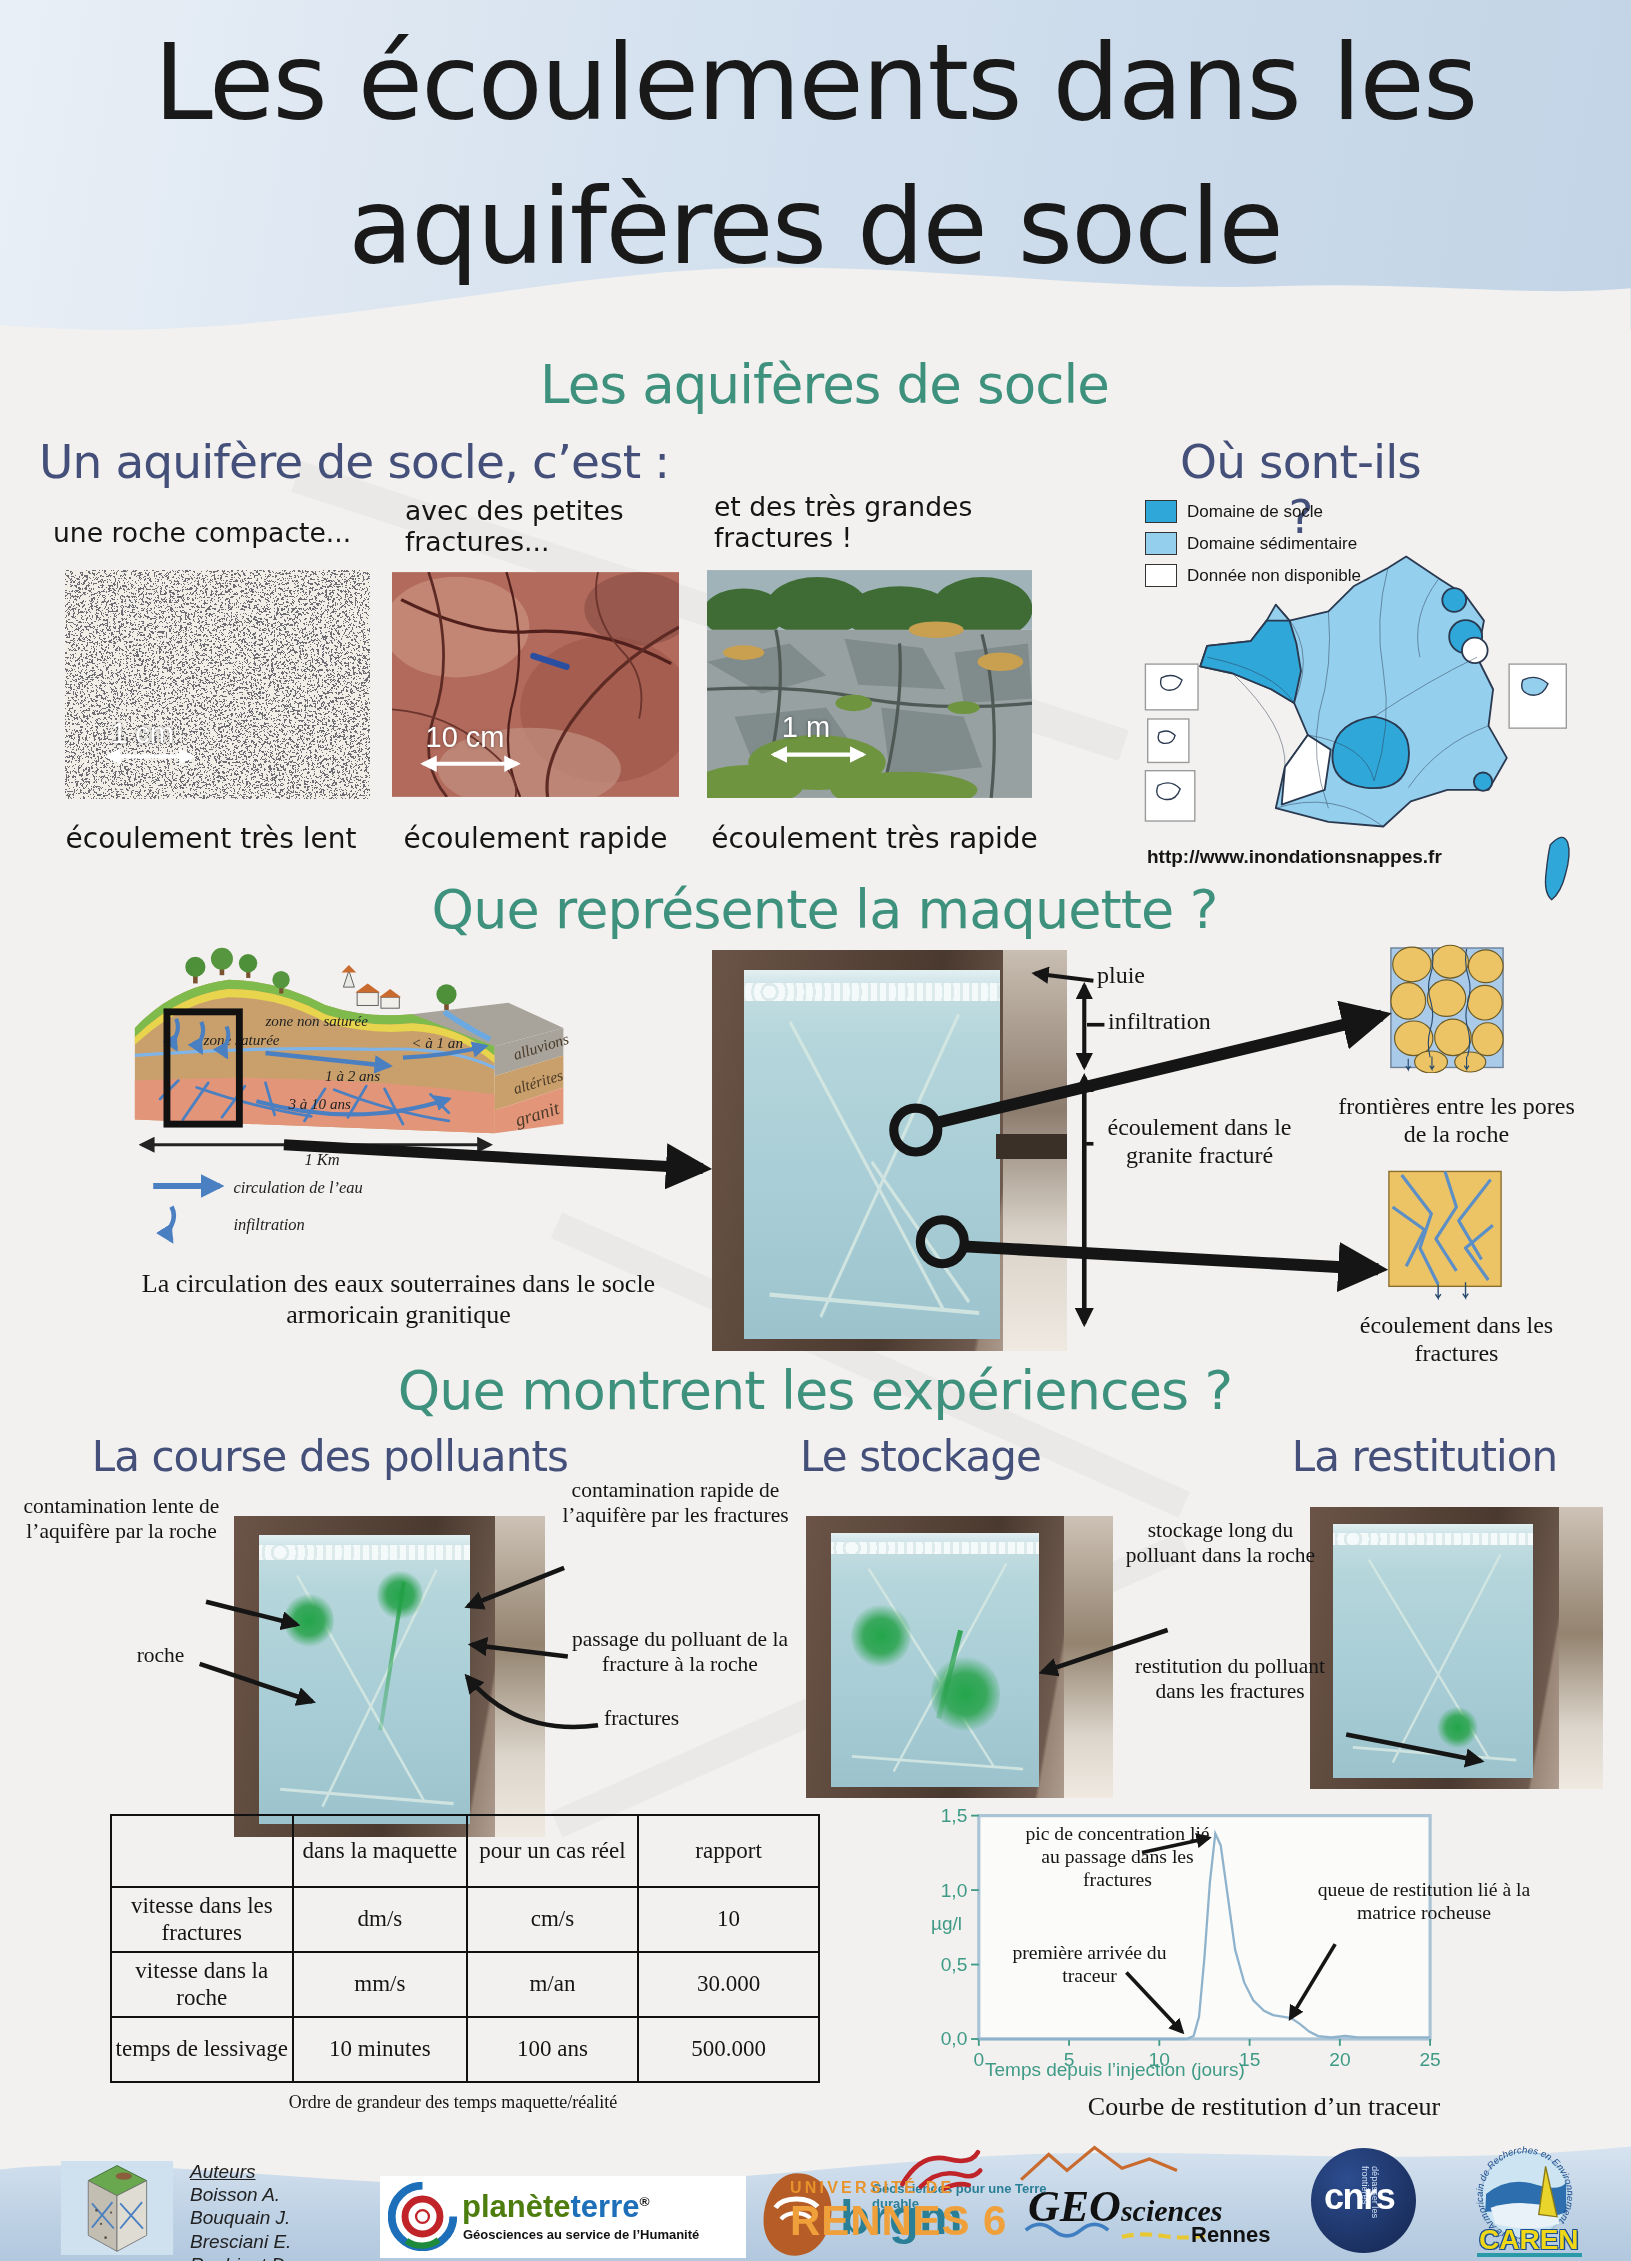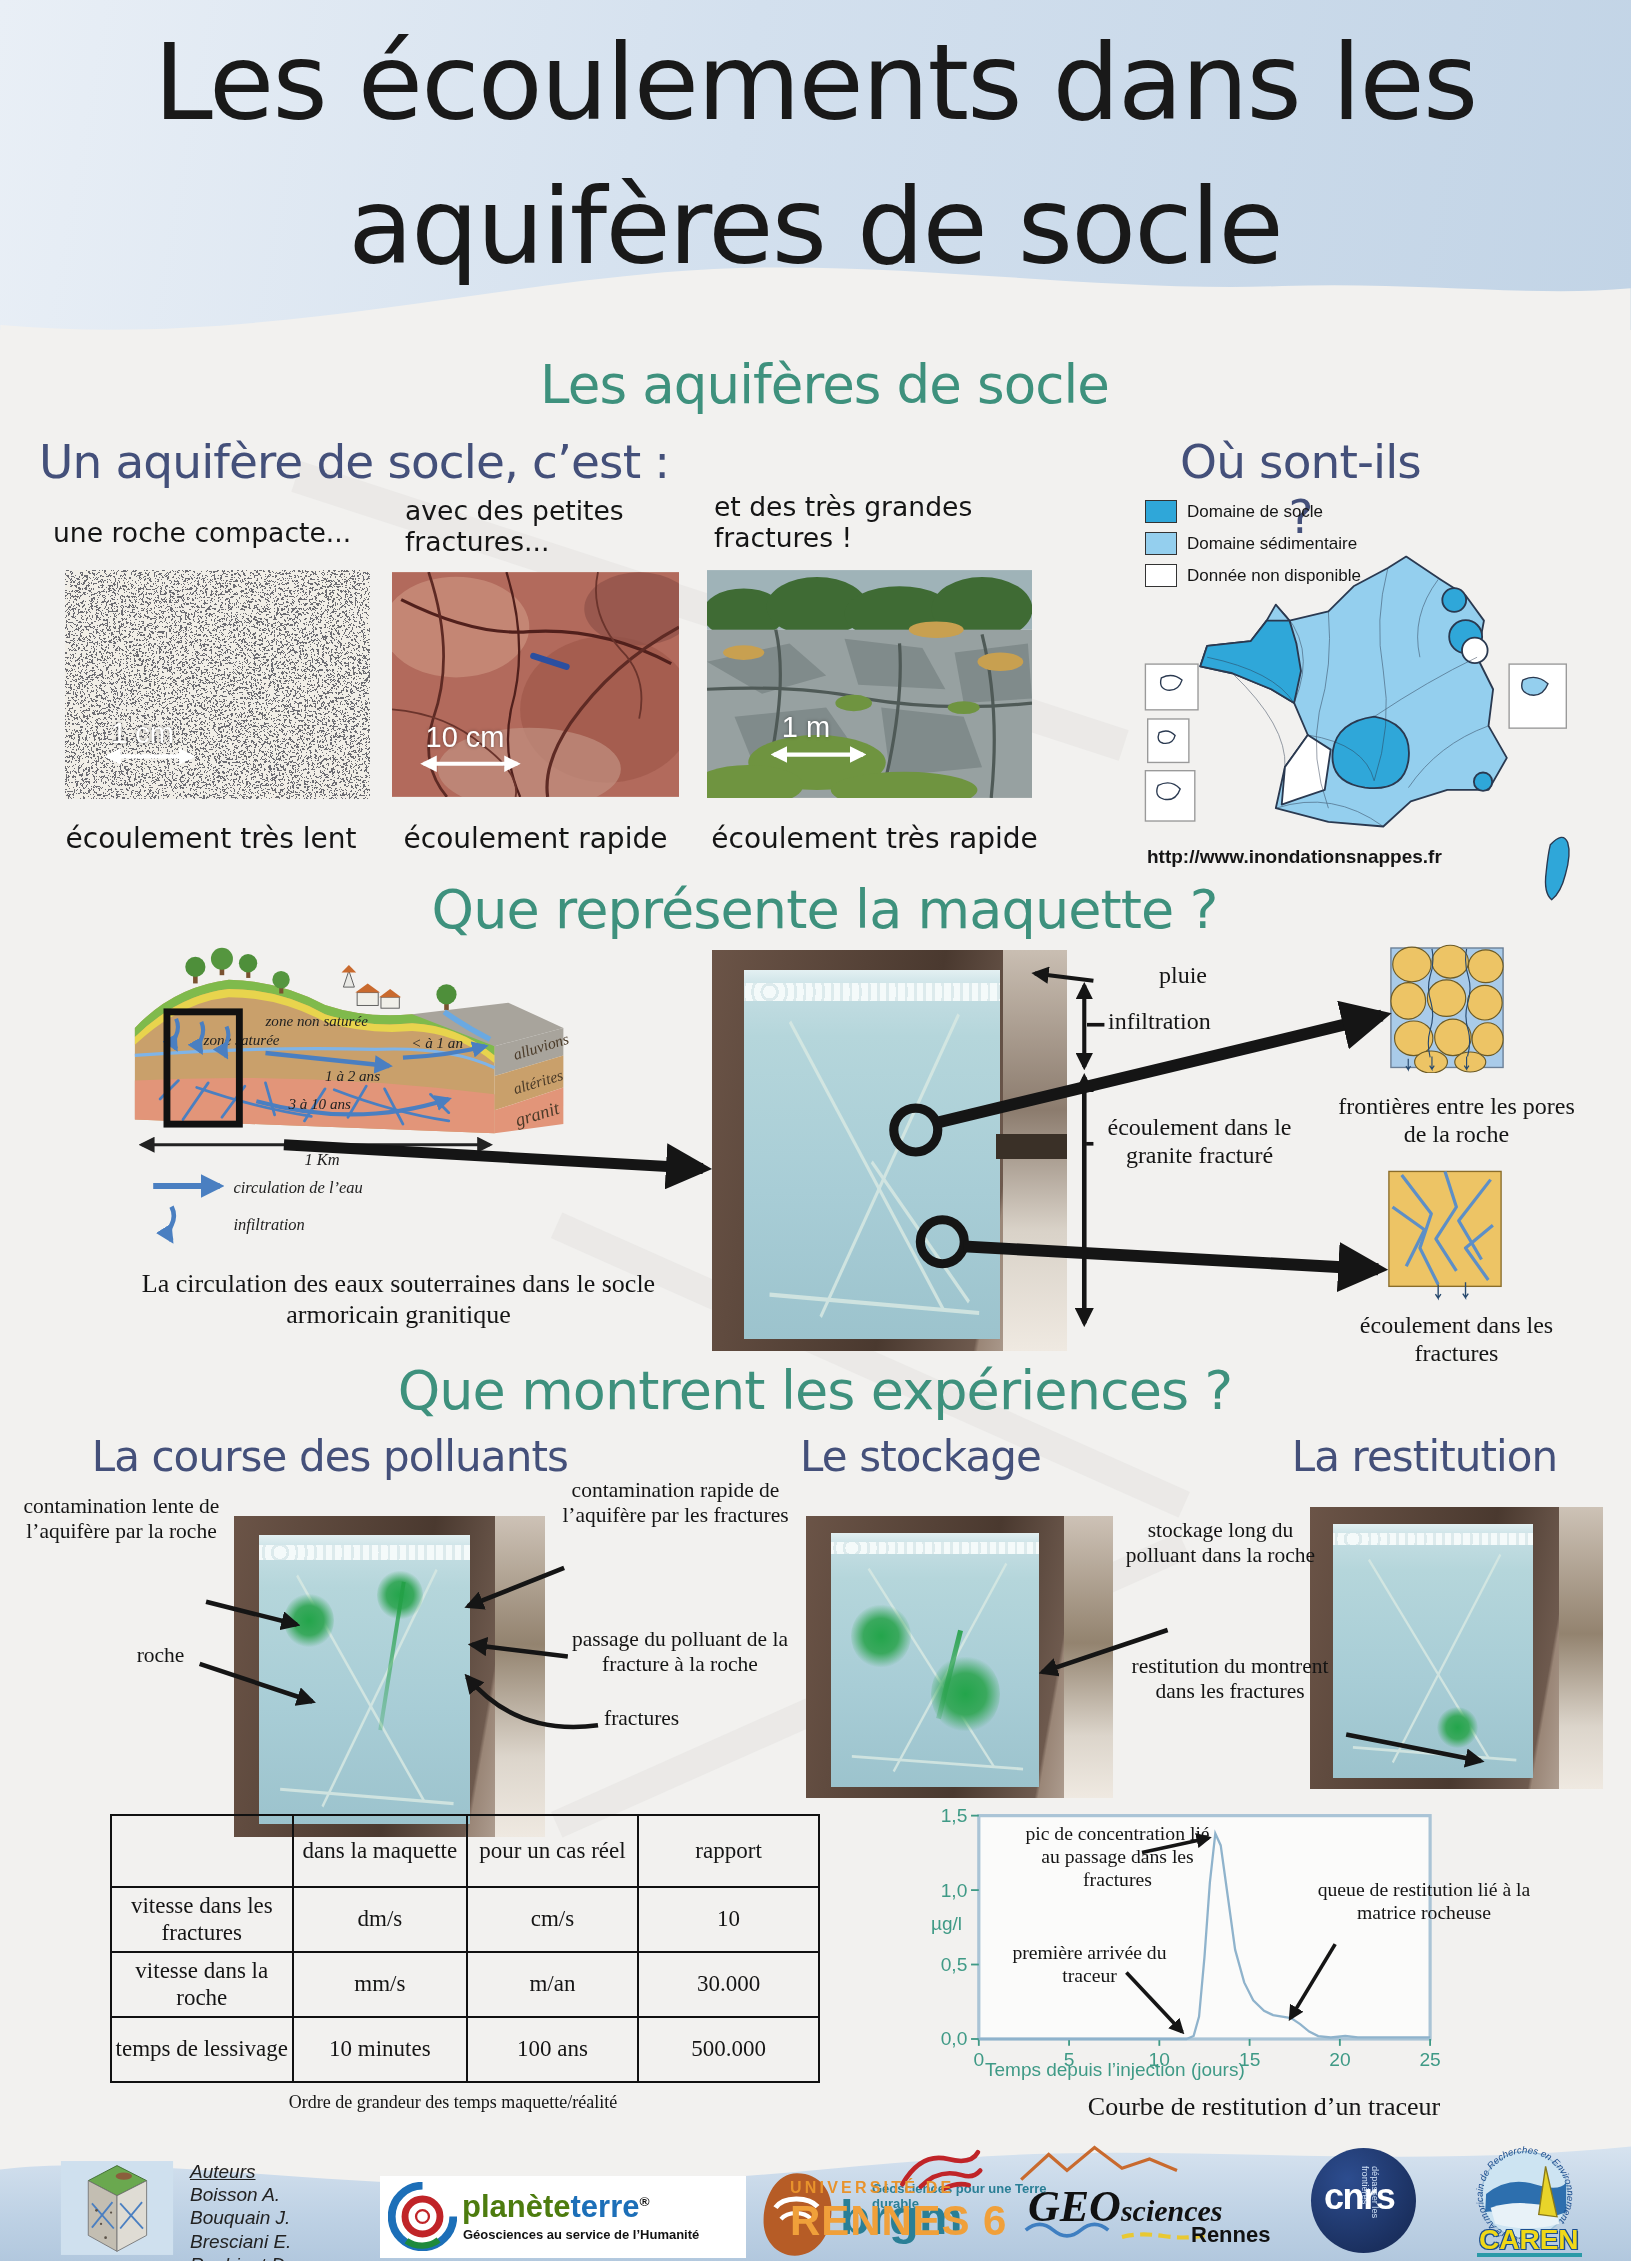--- a/index.html
+++ b/index.html
@@ -287,21 +287,21 @@
           <line x1="84" y1="12" x2="30" y2="94"></line>
           <line x1="50" y1="52" x2="88" y2="90"></line>
           <line x1="10" y1="88" x2="92" y2="93"></line>
         </g>
       </svg>
     </div>
     <div class="abs" style="right:0;top:0;width:18%;height:100%;background:linear-gradient(180deg,#c9beb2 0%,#8c7c6e 40%,#d9d2c8 70%,#efe9e1 100%);"></div>
     <div class="abs" style="right:0;top:46%;width:20%;height:6%;background:#3a3027;"></div>
   </div>
 
-  <div class="abs serif lbl" style="left:1097px;top:961px;width:110px;font-size:24px;text-align:right;">pluie</div>
+  <div class="abs serif lbl" style="left:1097px;top:961px;width:110px;font-size:24px;">pluie</div>
   <div class="abs serif lbl" style="left:1108px;top:1007px;width:156px;font-size:24px;">infiltration</div>
   <div class="abs serif lbl ctr" style="left:1092px;top:1113px;width:215px;font-size:24px;">écoulement dans le granite fracturé</div>
 
   <div class="abs" style="left:1390px;top:942px;width:114px;height:131px;">
     <svg width="114" height="131" viewBox="0 0 250 285">
       <rect x="2" y="12" width="246" height="262" fill="#a9cbe9" stroke="#6b7f96" stroke-width="3"></rect>
       <g fill="#edc465" stroke="#6b5a26" stroke-width="2.5">
         <ellipse cx="48" cy="48" rx="42" ry="38"></ellipse>
           <ellipse cx="132" cy="42" rx="40" ry="36"></ellipse>
           <ellipse cx="210" cy="52" rx="38" ry="36"></ellipse>
@@ -398,21 +398,21 @@
     </div>
     <div class="abs" style="right:0;top:0;width:15%;height:100%;background:linear-gradient(180deg,#cdc2b6 0%,#93836f 45%,#dcd5cb 78%,#efe9e1 100%);"></div>
   </div>
 
   <div class="abs serif lbl ctr" style="left:23px;top:1494px;width:197px;font-size:21.5px;">contamination lente de l’aquifère par la roche</div>
   <div class="abs serif lbl ctr" style="left:117px;top:1643px;width:87px;font-size:21.5px;">roche</div>
   <div class="abs serif lbl ctr" style="left:552px;top:1478px;width:247px;font-size:21.5px;">contamination rapide de l’aquifère par les fractures</div>
   <div class="abs serif lbl ctr" style="left:552px;top:1627px;width:256px;font-size:21.5px;">passage du polluant de la fracture à la roche</div>
   <div class="abs serif lbl" style="left:604px;top:1706px;width:119px;font-size:21.5px;">fractures</div>
   <div class="abs serif lbl ctr" style="left:1120px;top:1518px;width:201px;font-size:21.5px;">stockage long du polluant dans la roche</div>
-  <div class="abs serif lbl ctr" style="left:1127px;top:1654px;width:206px;font-size:21.5px;">restitution du montrent dans les fractures</div>
+  <div class="abs serif lbl ctr" style="left:1127px;top:1654px;width:206px;font-size:21.5px;">restitution du polluant dans les fractures</div>
 
 
   <div class="abs" style="left:110px;top:1814px;width:687px;height:267px;">
     <table class="cmp">
       <tbody>
           <tr style="height:72px;">
         <th style="width:176px;"></th>
         <th style="width:169px;">dans la maquette</th>
         <th style="width:165px;">pour un cas réel</th>
         <th style="width:176px;">rapport</th>

